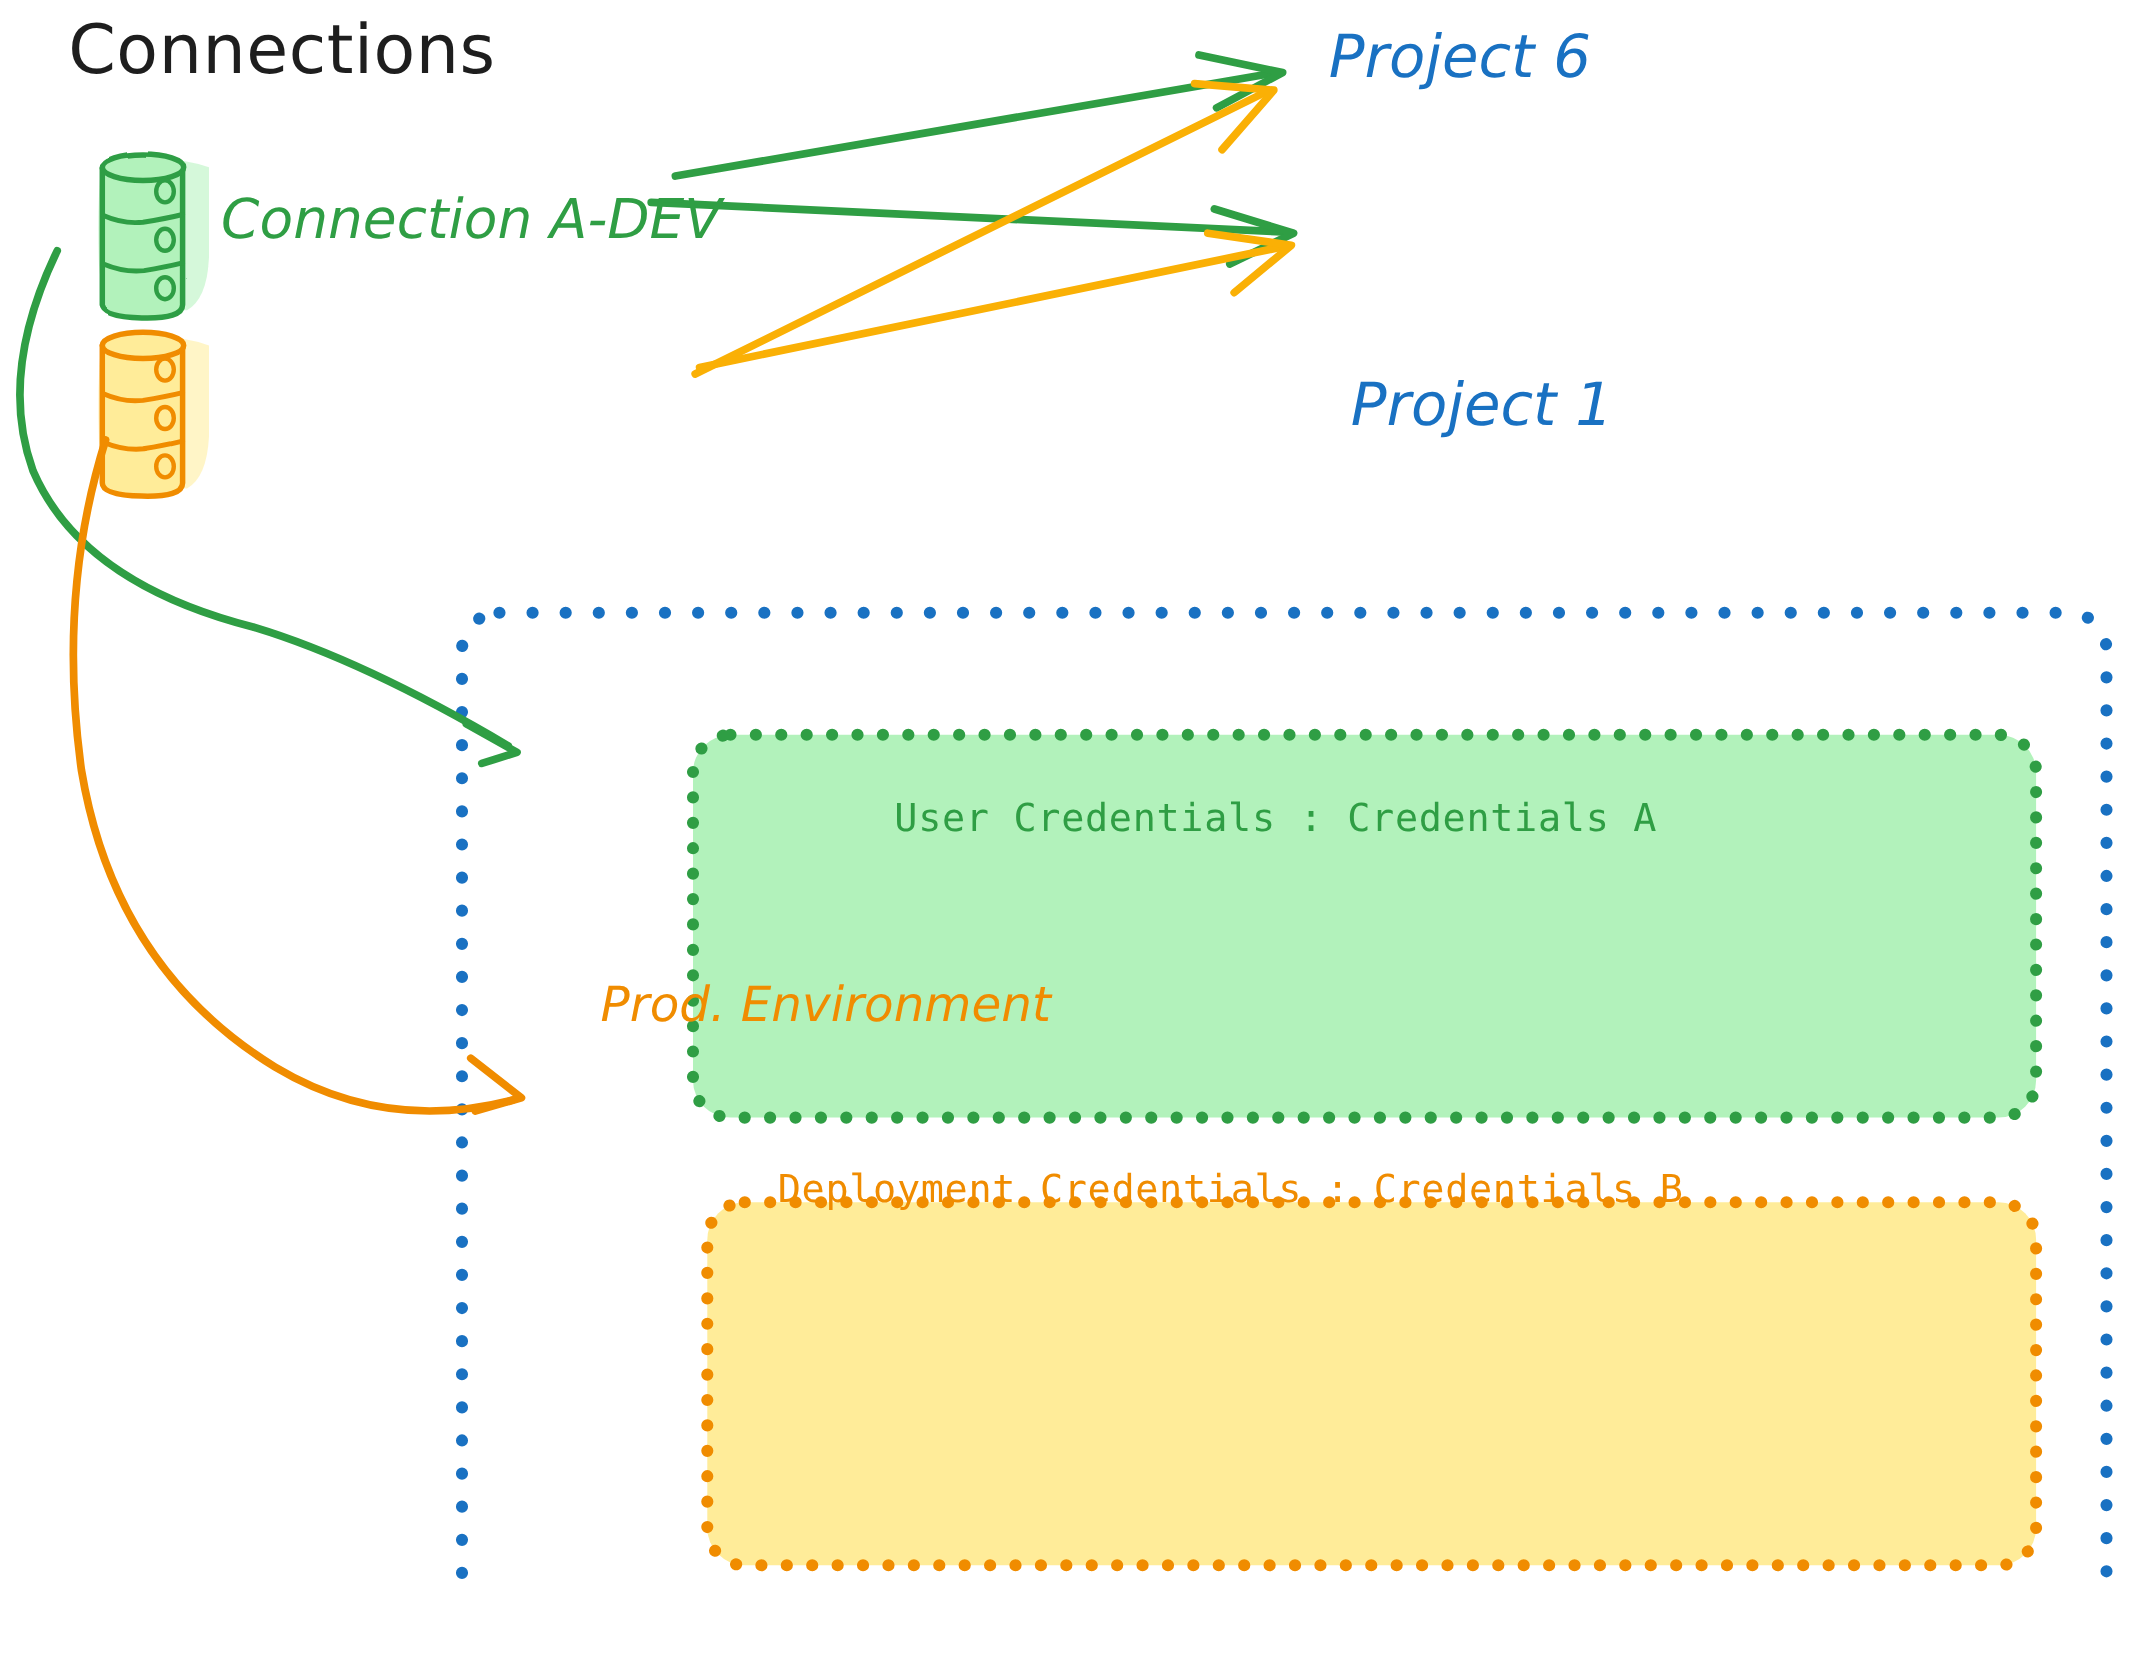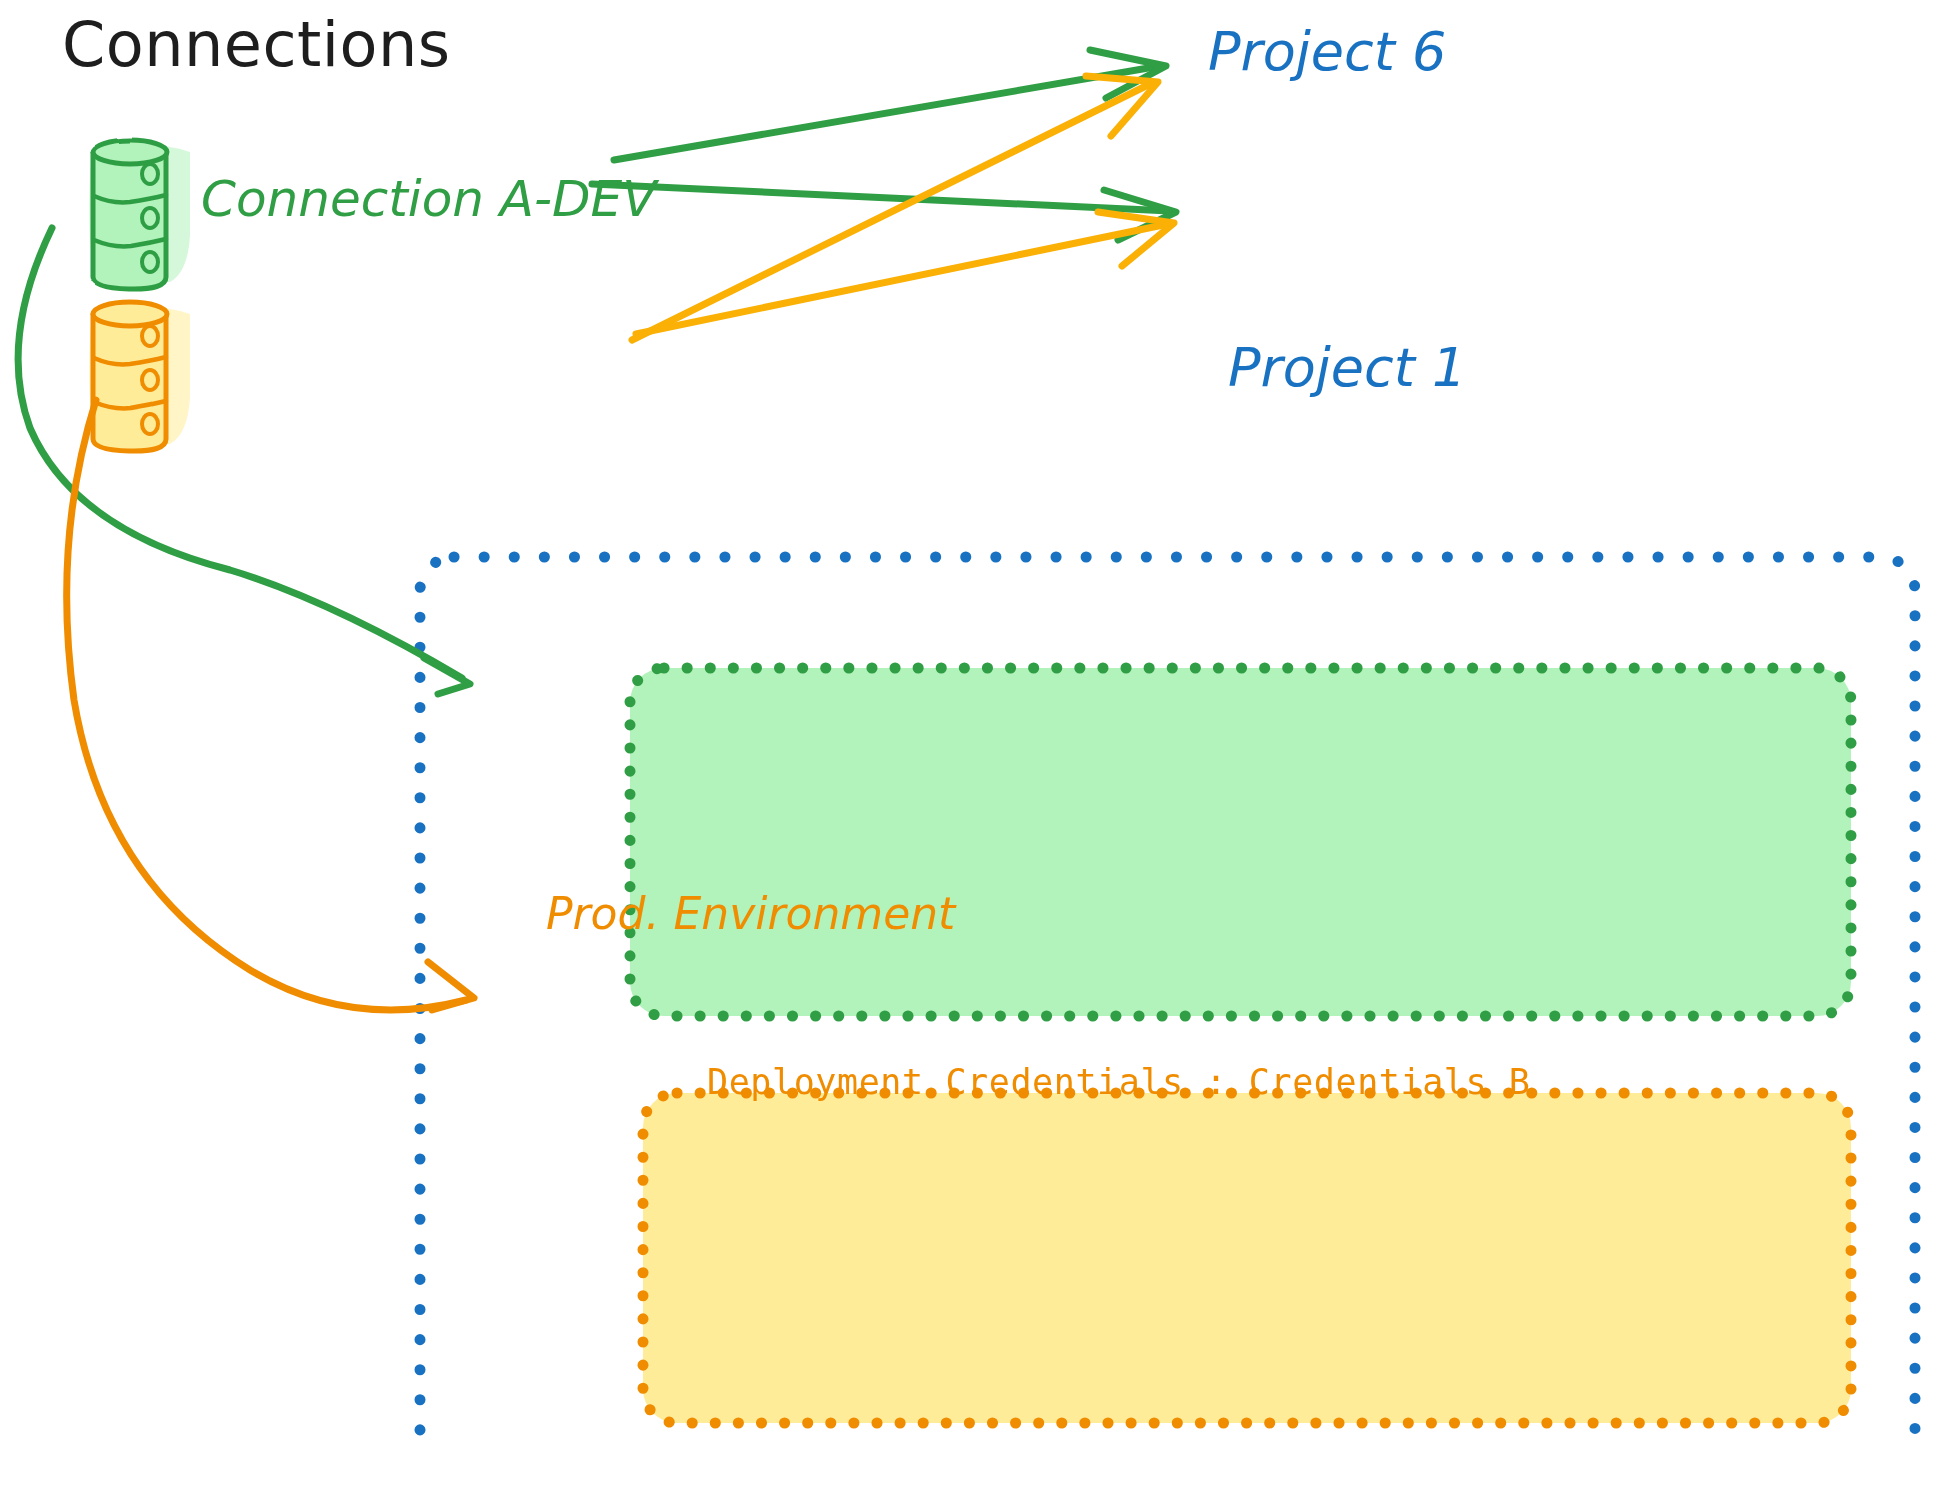--- a/index.html
+++ b/index.html
@@ -198,18 +198,19 @@
 
   <div class="lbl hand conn-a-label">Connection A-DEV</div>
 
 
   <div class="lbl hand proj3-label">Project 6</div>
 
 
   <div class="lbl hand proj1-label">Project 1</div>
 
 
+  <div class="lbl mono dev-cred">User Credentials : Credentials A</div>
 
   <div class="lbl hand prod-title">Prod. Environment</div>
 
   <div class="lbl mono prod-cred">Deployment Credentials : Credentials B</div>
 
 </div>
 
 </body></html>

